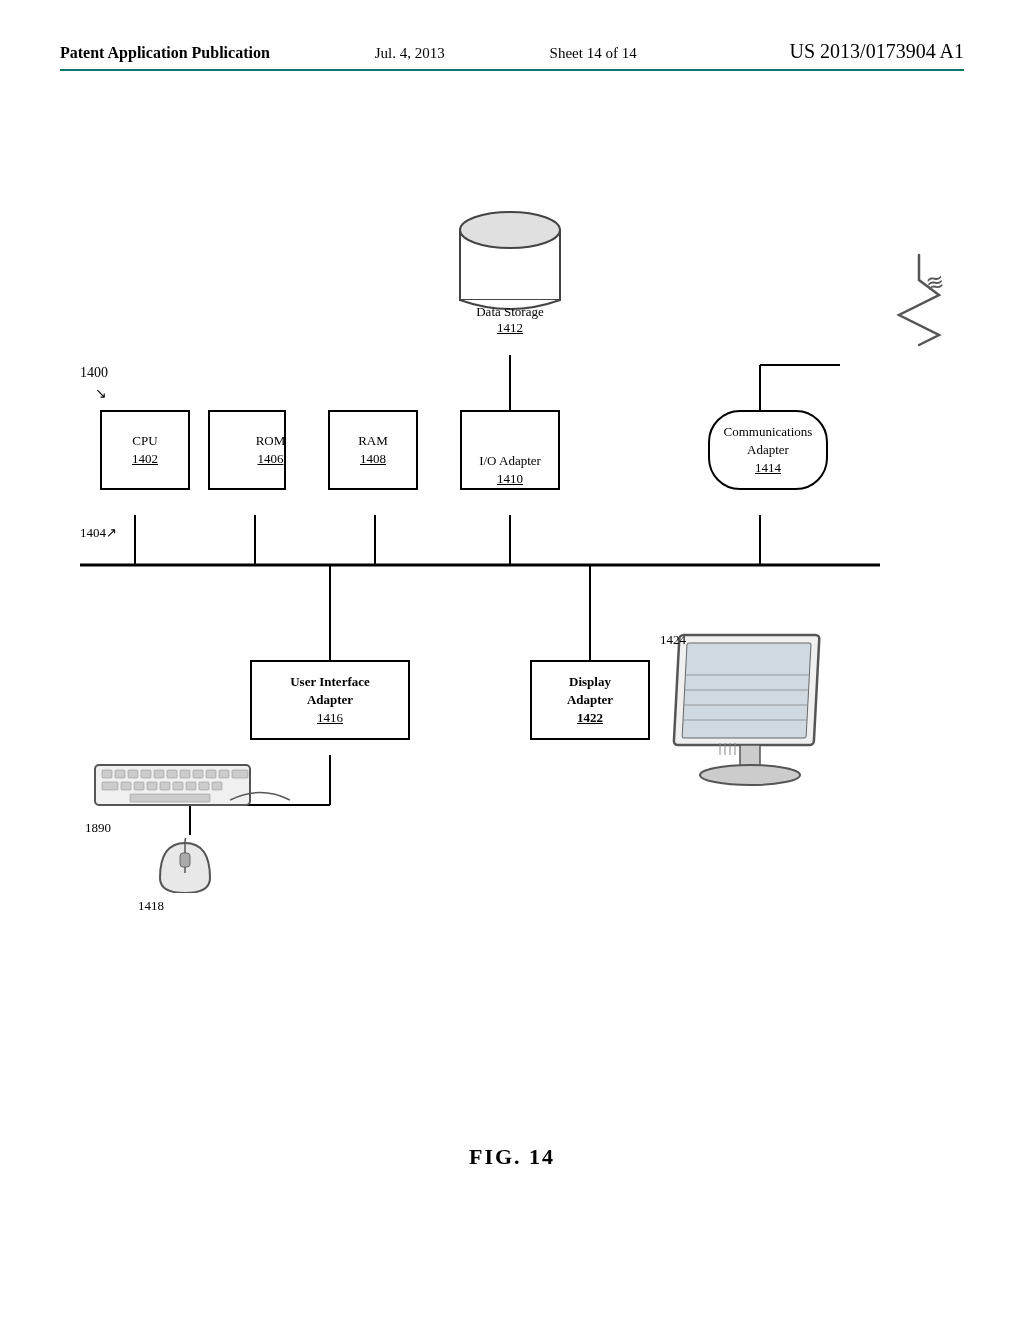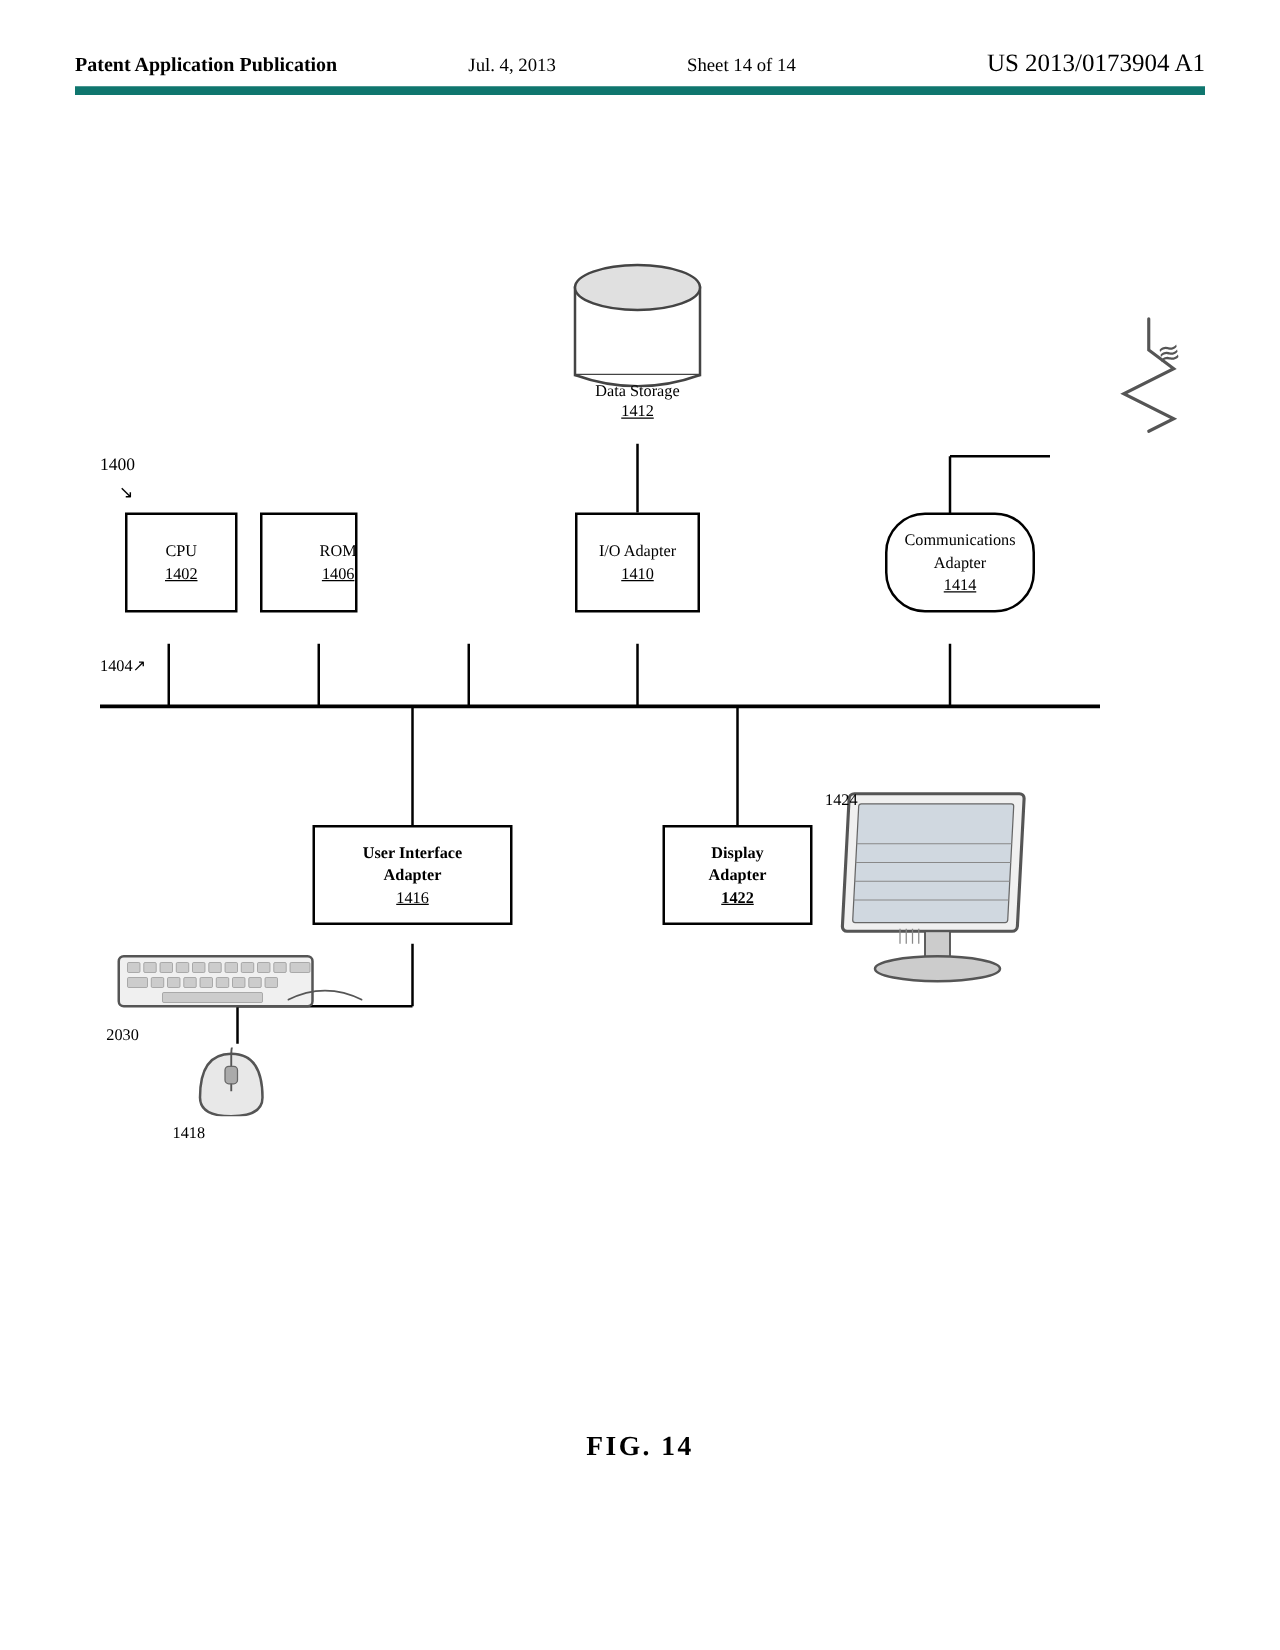--- a/index.html
+++ b/index.html
@@ -14,21 +14,21 @@
 
     
     .header {
       position: absolute;
       top: 40px;
       left: 60px;
       right: 60px;
       display: flex;
       align-items: baseline;
       justify-content: space-between;
-      border-bottom: 7px solid #0f766e;
+      border-bottom: 2px solid #0f766e;
       padding-bottom: 6px;
     }
     .header-left {
       font-size: 16px;
       font-weight: bold;
     }
     .header-center {
       font-size: 15px;
     }
     .header-right {
@@ -148,22 +148,26 @@
   <div class="box" style="left:40px; top:240px; width:90px; height:80px;">
     <span class="label">CPU</span>
     <span class="num">1402</span>
   </div>
 
   <div class="box" style="left:148px; top:240px; width:78px; height:80px;padding-left:47px;">
     <span class="label">ROM</span>
     <span class="num">1406</span>
   </div>
 
-
-  <div class="box" style="left:400px; top:240px; width:100px; height:80px;">
+  <div class="box" style="left:268px; top:240px; width:90px; height:80px;">
+    <span class="label">RAM</span>
+    <span class="num">1408</span>
+  </div>
+
+  <div class="box" style="left:400px; top:240px; width:100px; height:80px;justify-content:flex-end;">
     <span class="label">I/O Adapter</span>
     <span class="num">1410</span>
   </div>
 
   <div class="box" style="left:648px; top:240px; width:120px; height:80px;border-radius:32px;">
     <span class="label" style="white-space:pre-line;">Communications
 Adapter</span>
     <span class="num">1414</span>
   </div>
 
@@ -230,21 +234,21 @@
 
       <rect x="40" y="34" width="80" height="8" rx="1" fill="#ccc" stroke="#888" stroke-width="0.5"></rect>
     </svg>
     
     <svg width="60" height="40" style="position:absolute; right:-30px; top:20px;">
       <path d="M 0,20 Q 30,5 60,20" fill="none" stroke="#555" stroke-width="1.5"></path>
     </svg>
   </div>
 
   <div style="position:absolute; left:25px; top:650px; font-size:13px;">
-    2030
+    1890
   </div>
 
   <div style="position:absolute; left:90px; top:668px;">
     <svg width="70" height="55">
 
       <path d="M 10,40 Q 10,5 35,5 Q 60,5 60,40 Q 60,55 35,55 Q 10,55 10,40 Z" fill="#e8e8e8" stroke="#555" stroke-width="2"></path>
 
       <line x1="35" y1="5" x2="35" y2="35" stroke="#555" stroke-width="1.5"></line>
 
       <rect x="30" y="15" width="10" height="14" rx="3" fill="#aaa" stroke="#666" stroke-width="1"></rect>

